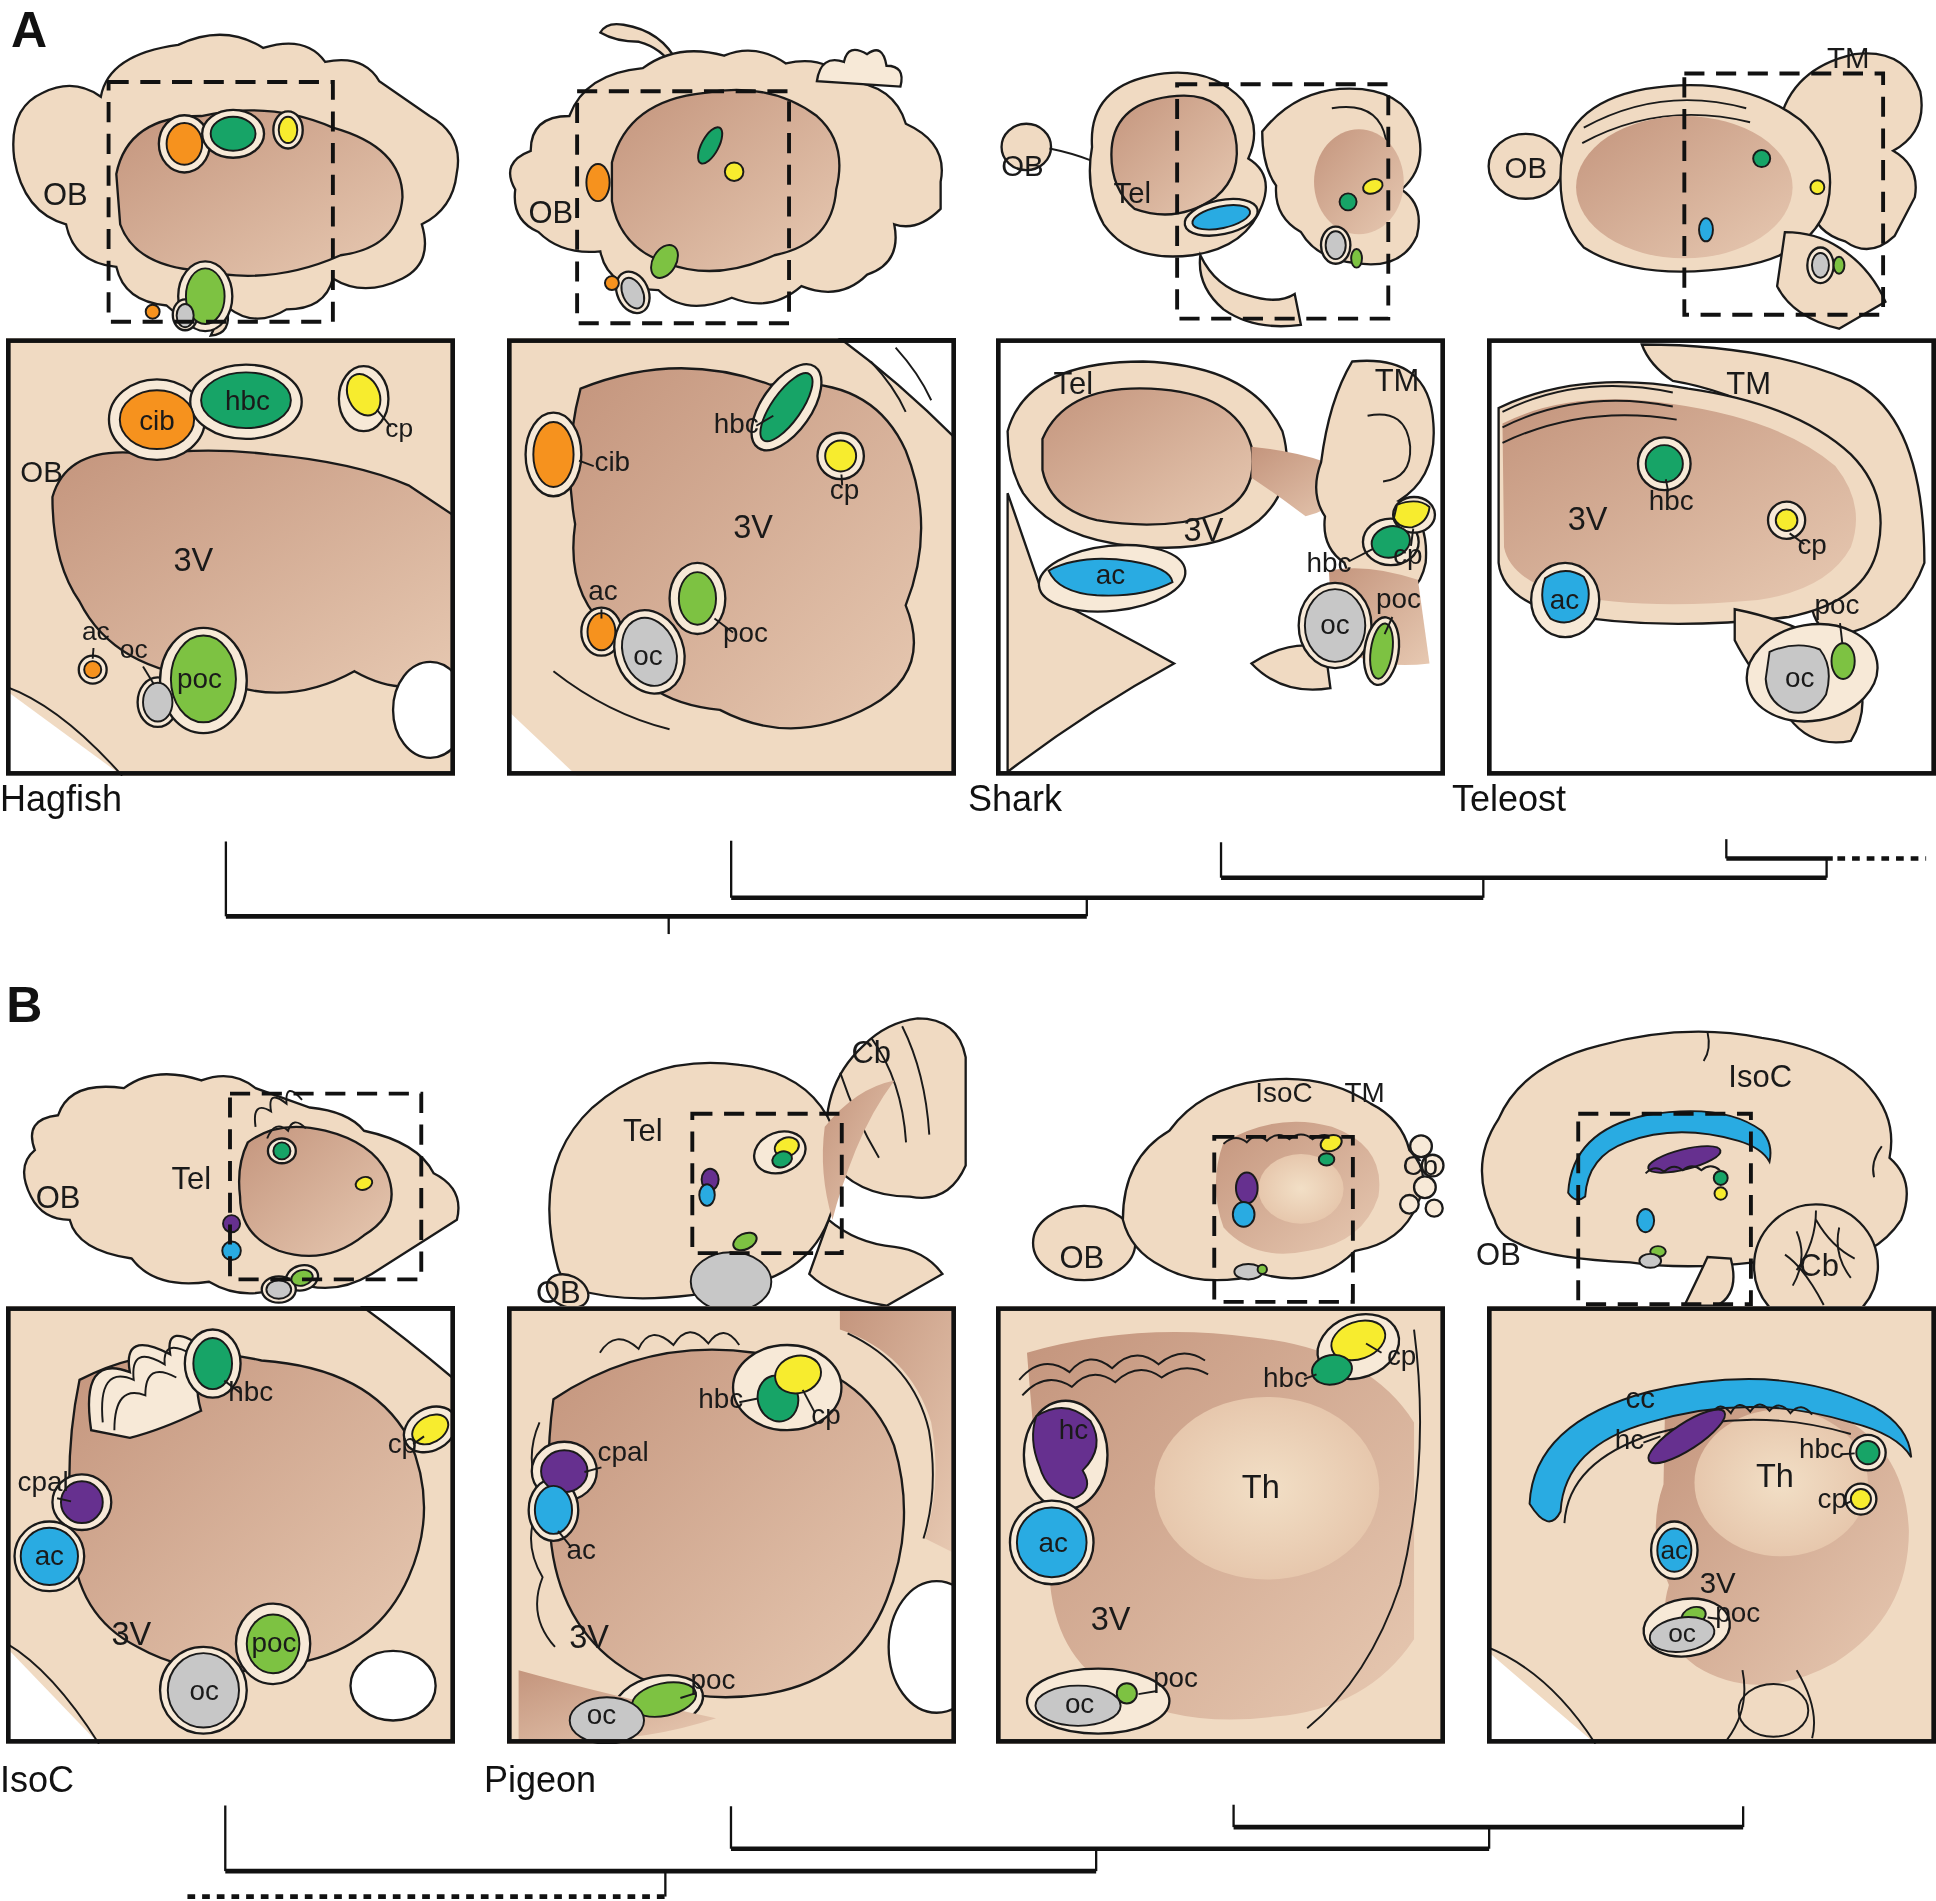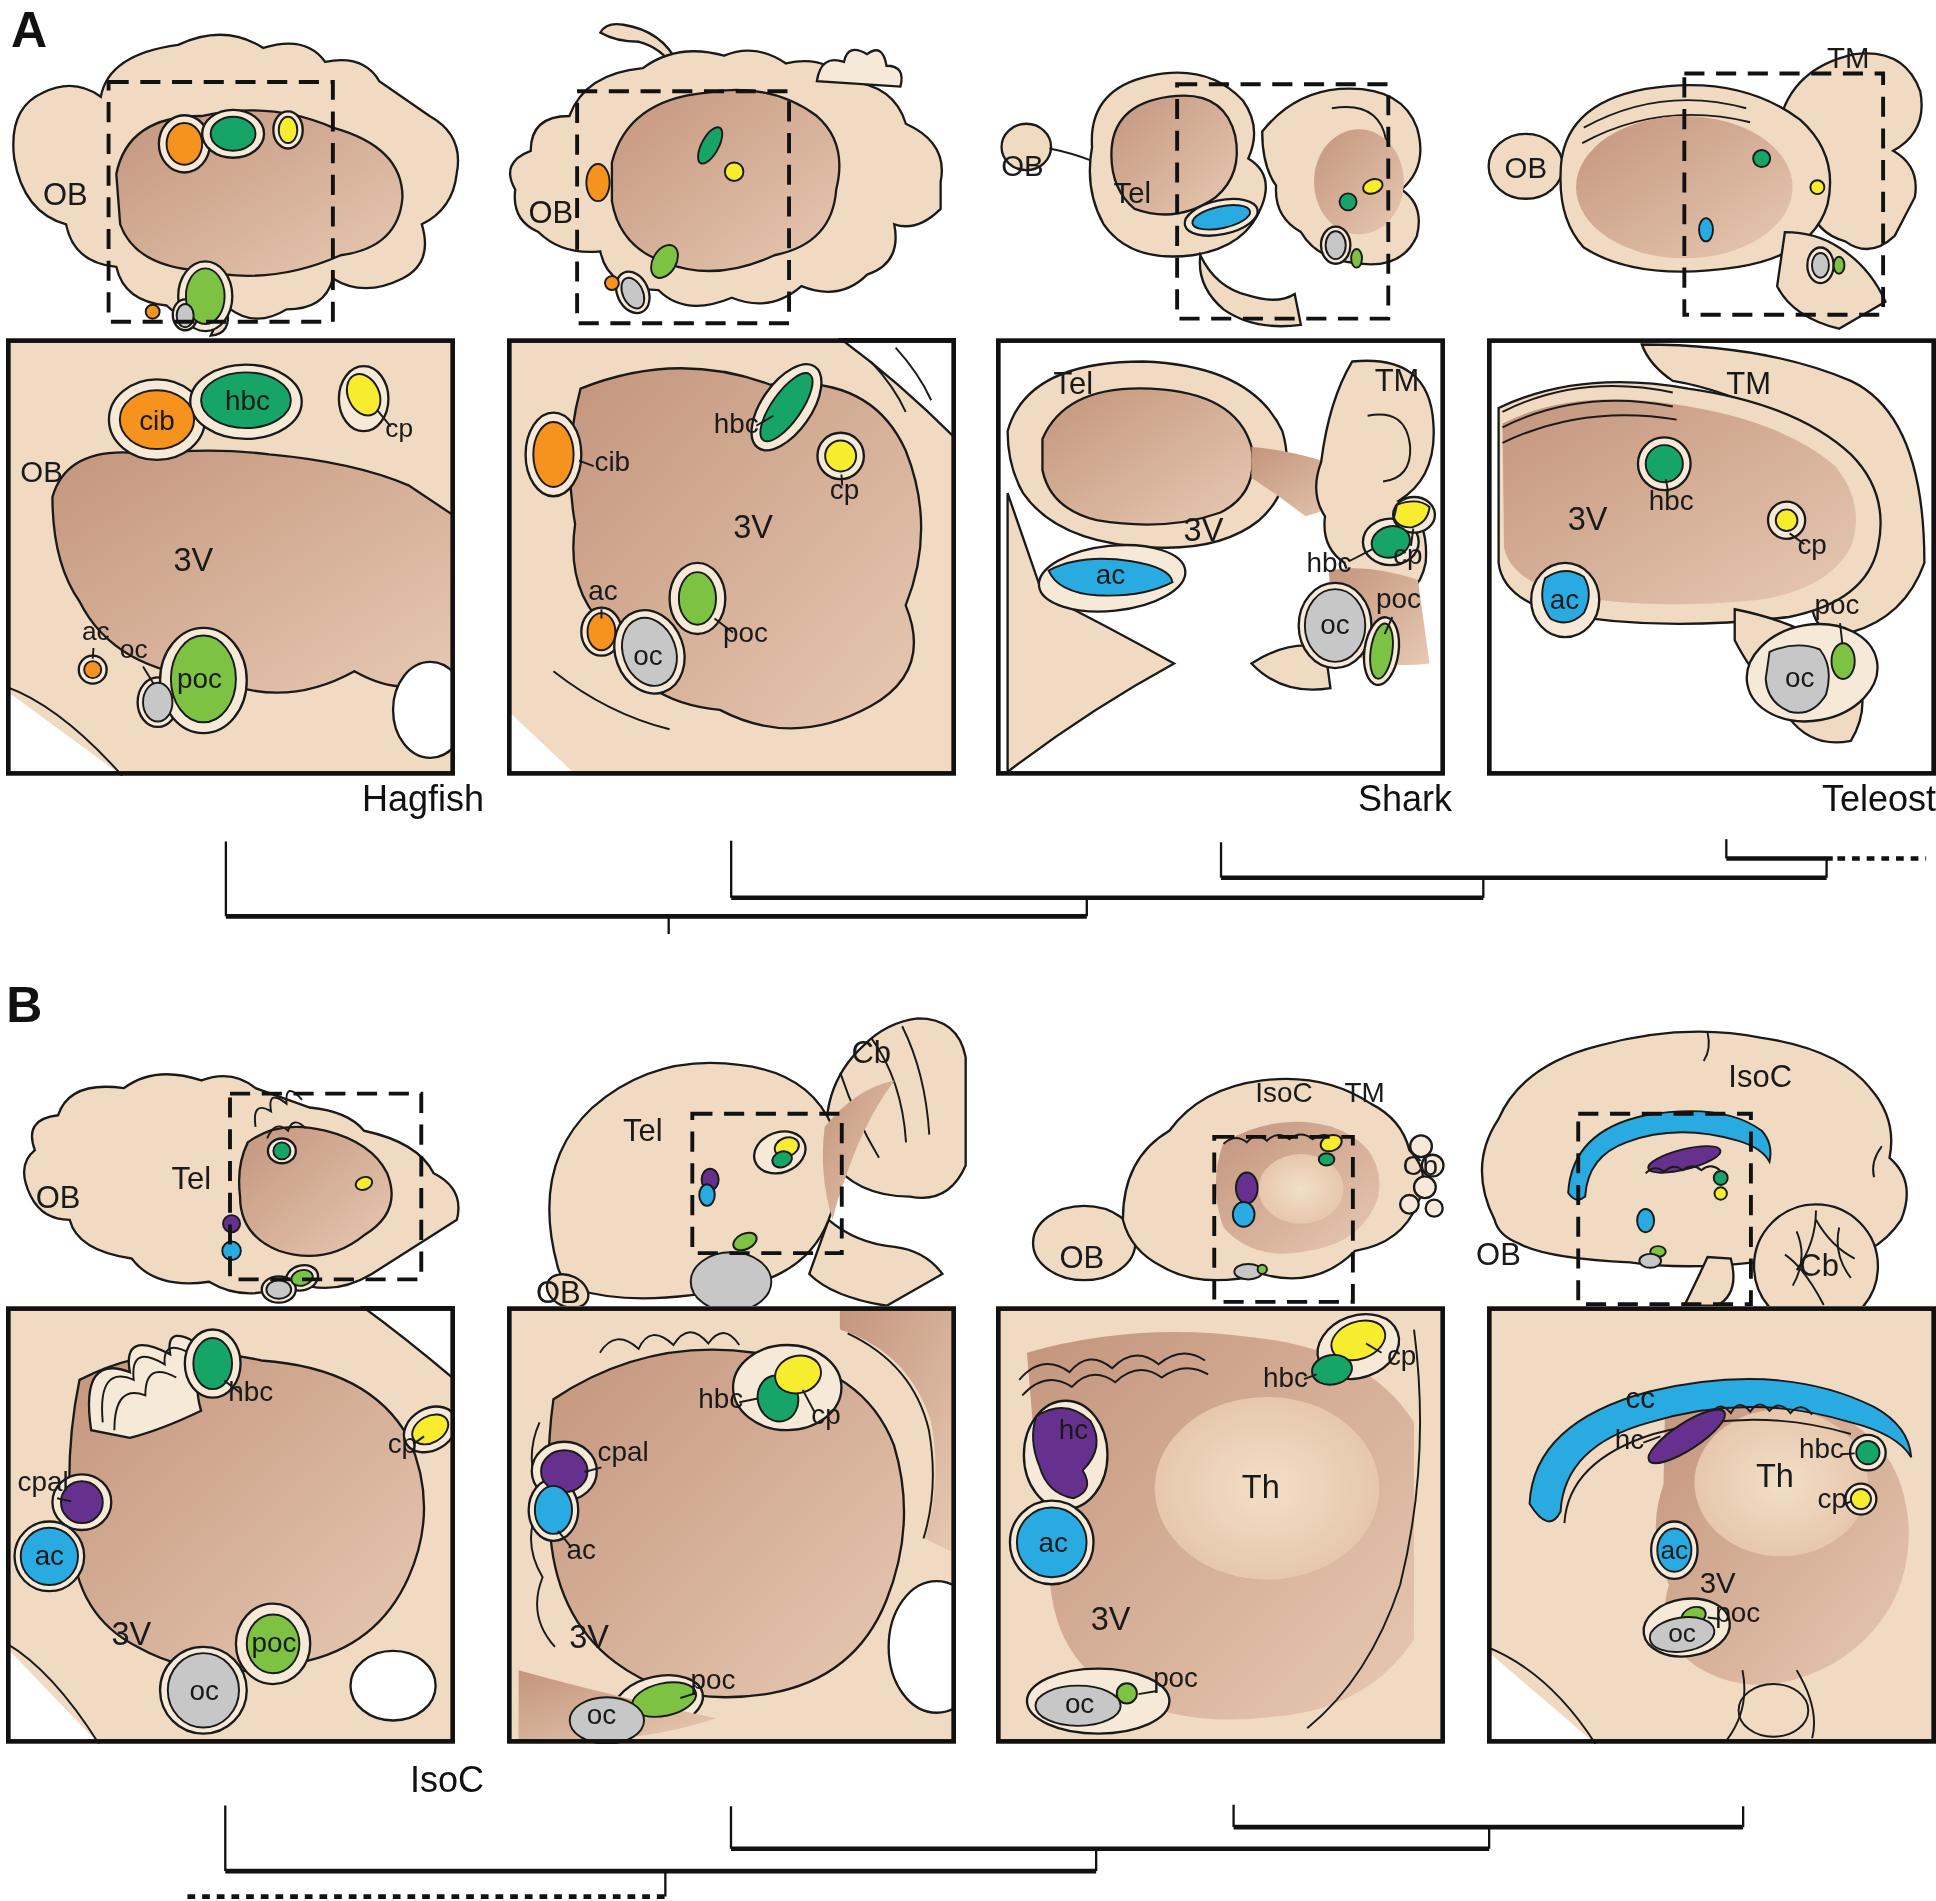--- a/index.html
+++ b/index.html
@@ -1,20 +1,20 @@
 <!DOCTYPE html>
 <html style="font-size:12.4px"><head>
 <meta charset="utf-8">
 <style>
   html,body{margin:0;padding:0;background:#fff;}
   body{font-family:"Liberation Sans", sans-serif;}
   .fig{position:relative;width:1936px;height:1902px;background:#fff;overflow:hidden;}
   .cell{position:absolute;}
   .panel-letter{position:absolute;font-size:50px;font-weight:bold;color:#111;line-height:1;}
-  .sp{position:absolute;text-align:right;font-size:36px;color:#111;}
+  .sp{position:absolute;text-align:left;font-size:36px;color:#111;}
   svg text{font-family:"Liberation Sans",sans-serif;fill:#1a1a1a;}
   .shell{fill:#F0DAC2;stroke:#1a1a1a;stroke-width:3;}
   .shell2{fill:#F7E9D7;stroke:#1a1a1a;stroke-width:3;}
   .inner{fill:url(#gInner);stroke:#1a1a1a;stroke-width:3;}
   .innerNS{fill:url(#gInner);stroke:none;}
   .th{fill:url(#gTh);stroke:none;}
   .blob{stroke:#1a1a1a;stroke-width:2.5;}
   .wire{fill:none;stroke:#1a1a1a;stroke-width:2.5;}
   .white{fill:#ffffff;stroke:none;}
   .whiteS{fill:#ffffff;stroke:#1a1a1a;stroke-width:3;}
@@ -520,20 +520,21 @@
       <line x1="462" y1="256" x2="470" y2="252" stroke="#1a1a1a" stroke-width="2.5"></line>
       <text x="446" y="260" font-size="36" text-anchor="middle">cp</text>
       <text x="242" y="326" font-size="34" text-anchor="middle">ac</text>
       <text x="298" y="370" font-size="38" text-anchor="middle">3V</text>
       <line x1="300" y1="404" x2="285" y2="402" stroke="#1a1a1a" stroke-width="2.5"></line>
       <text x="324" y="408" font-size="36" text-anchor="middle">poc</text>
       <text x="252" y="434" font-size="34" text-anchor="middle">oc</text>
     </svg>
 
   <div class="sp" style="left:0;top:1759px;width:484px">IsoC</div>
+  <div class="sp" style="left:484px;top:1759px;width:484px">Pigeon</div>
 
   <svg class="cell" style="left:0;top:1797px" width="1936" height="105" viewBox="0 0 2500 136">
       <line x1="288" y1="11" x2="288" y2="96" stroke="#111" stroke-width="3"></line>
       <line x1="943" y1="12" x2="943" y2="67" stroke="#111" stroke-width="3"></line>
       <line x1="1594" y1="10" x2="1594" y2="39" stroke="#111" stroke-width="3"></line>
       <line x1="2254" y1="12" x2="2254" y2="39" stroke="#111" stroke-width="3"></line>
       <line x1="1594" y1="39" x2="2254" y2="39" stroke="#111" stroke-width="6"></line>
       <line x1="1925" y1="39" x2="1925" y2="67" stroke="#111" stroke-width="3"></line>
       <line x1="943" y1="67" x2="1925" y2="67" stroke="#111" stroke-width="6"></line>
       <line x1="1416" y1="67" x2="1416" y2="96" stroke="#111" stroke-width="3"></line>

